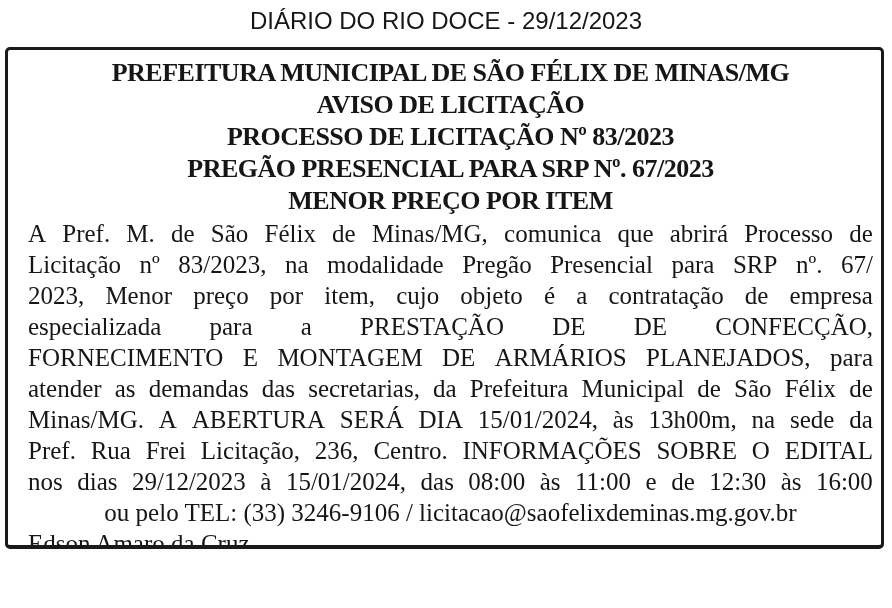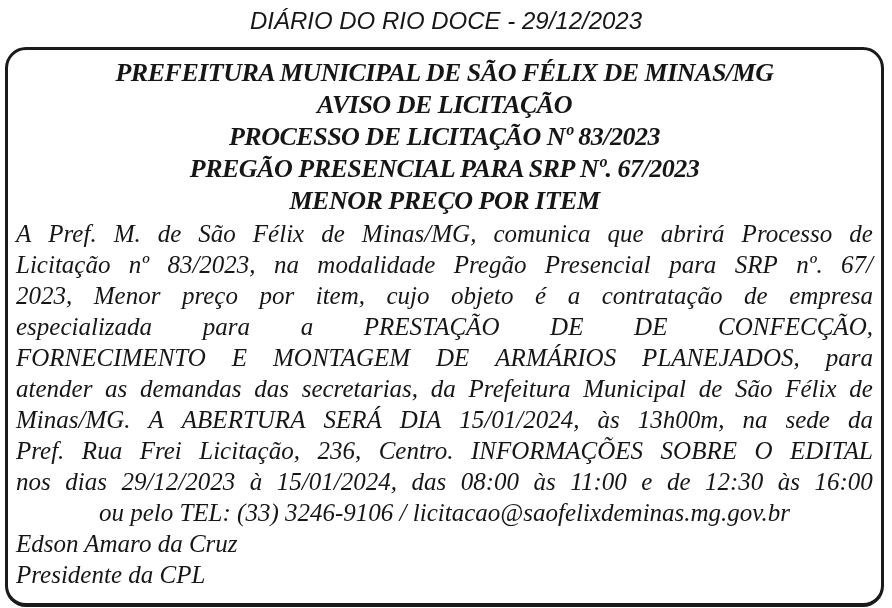--- a/index.html
+++ b/index.html
@@ -1,32 +1,32 @@
 <!DOCTYPE html>
 <html><head>
 <meta charset="utf-8">
 <style>
   * { margin: 0; padding: 0; box-sizing: border-box; }
   html, body { background: #ffffff; }
   body {
     width: 892px; height: 608px; overflow: hidden;
     font-family: "Liberation Serif", serif; color: #161616;
   }
-  .page { position: relative; width: 892px; height: 608px; background: #ffffff; font-style: italic; }
+  .page { position: relative; width: 892px; height: 608px; background: #ffffff; }
   .masthead {
     position: absolute; top: 7px; left: 0; width: 100%;
     text-align: center;
     font-family: "Liberation Sans", sans-serif;
     font-size: 24px; line-height: 28px; color: #161616;
   }
   .notice-box {
-    position: absolute; left: 5px; top: 47px; width: 879px; height: 560px;
+    position: absolute; left: 5px; top: 47px; width: 879px; height: 502px;
     border: 3px solid #1a1a1a; border-bottom-width: 4px; border-right-width: 3px;
-    border-radius: 21px; background: #ffffff;
-    padding: 7px 8px 0 8px; overflow: hidden;
+    border-radius: 5px; background: #ffffff;
+    padding: 7px 8px 0 20px; overflow: hidden;
   }
   .h-line {
     text-align: center; font-weight: bold;
     font-size: 26px; line-height: 32px; letter-spacing: -0.5px;
     white-space: nowrap; color: #161616;
   }
   .body-block { margin-top: 1px; }
   .b-line {
     display: flex; justify-content: space-between;
     font-size: 25px; line-height: 31px; white-space: nowrap; color: #161616;

